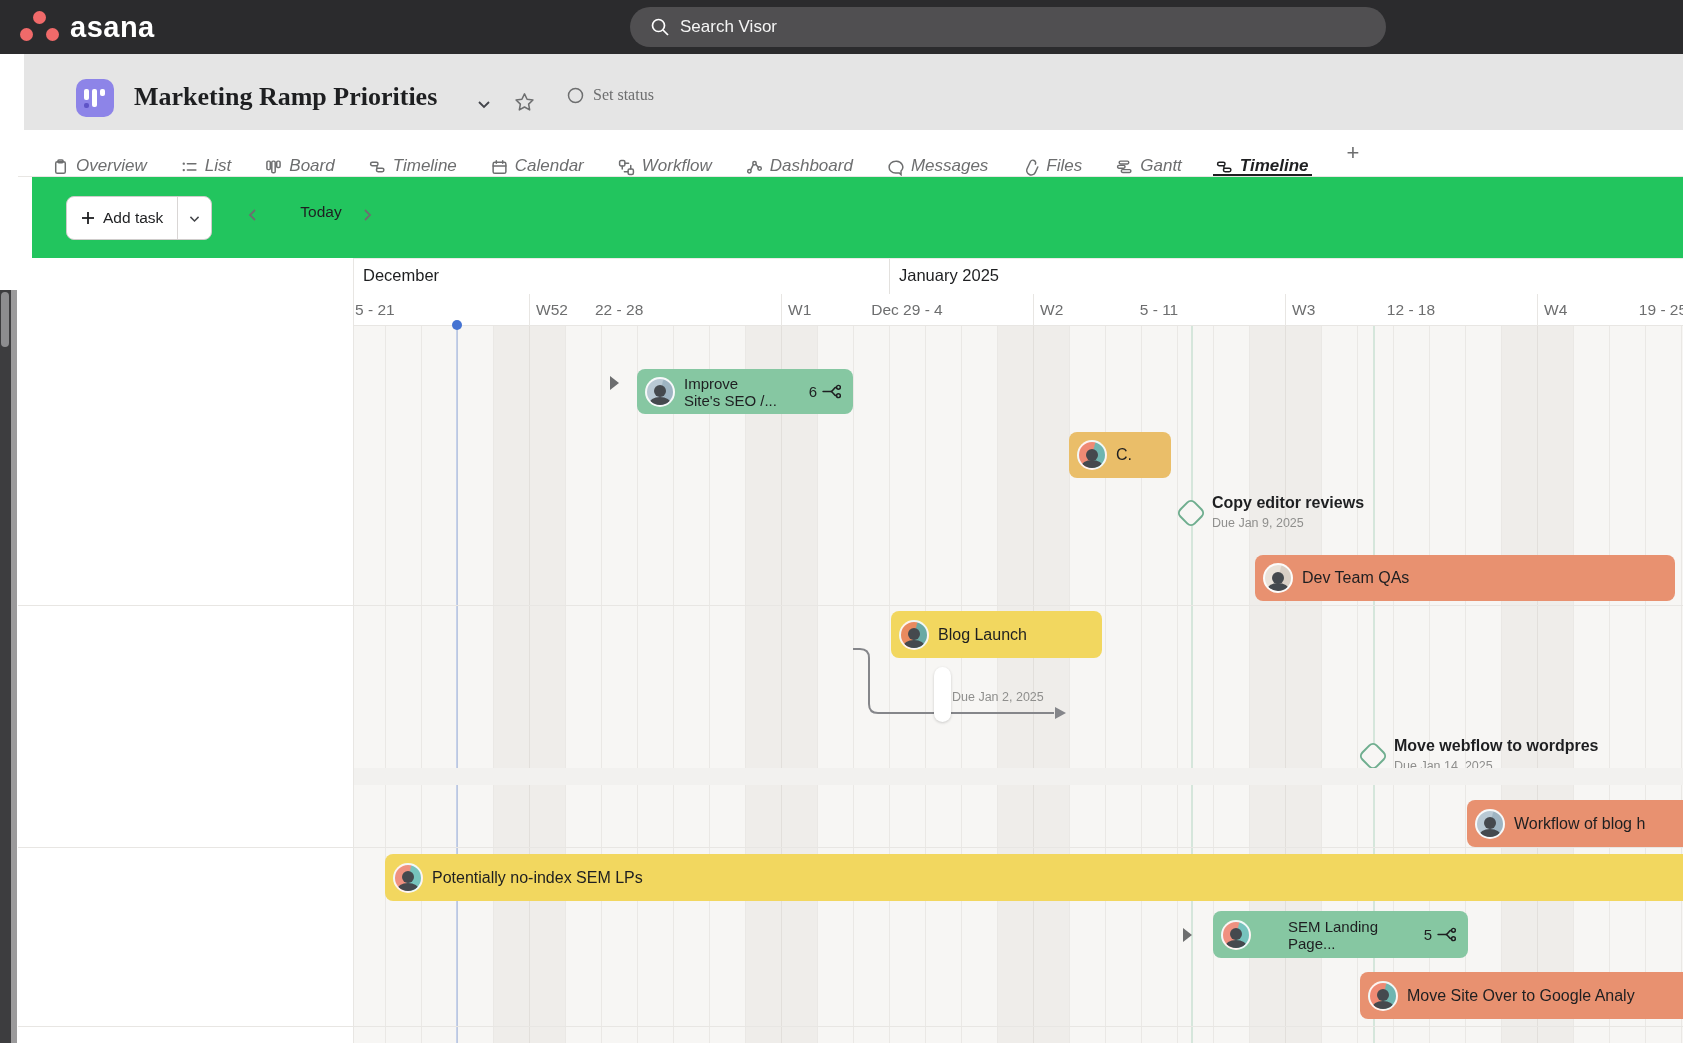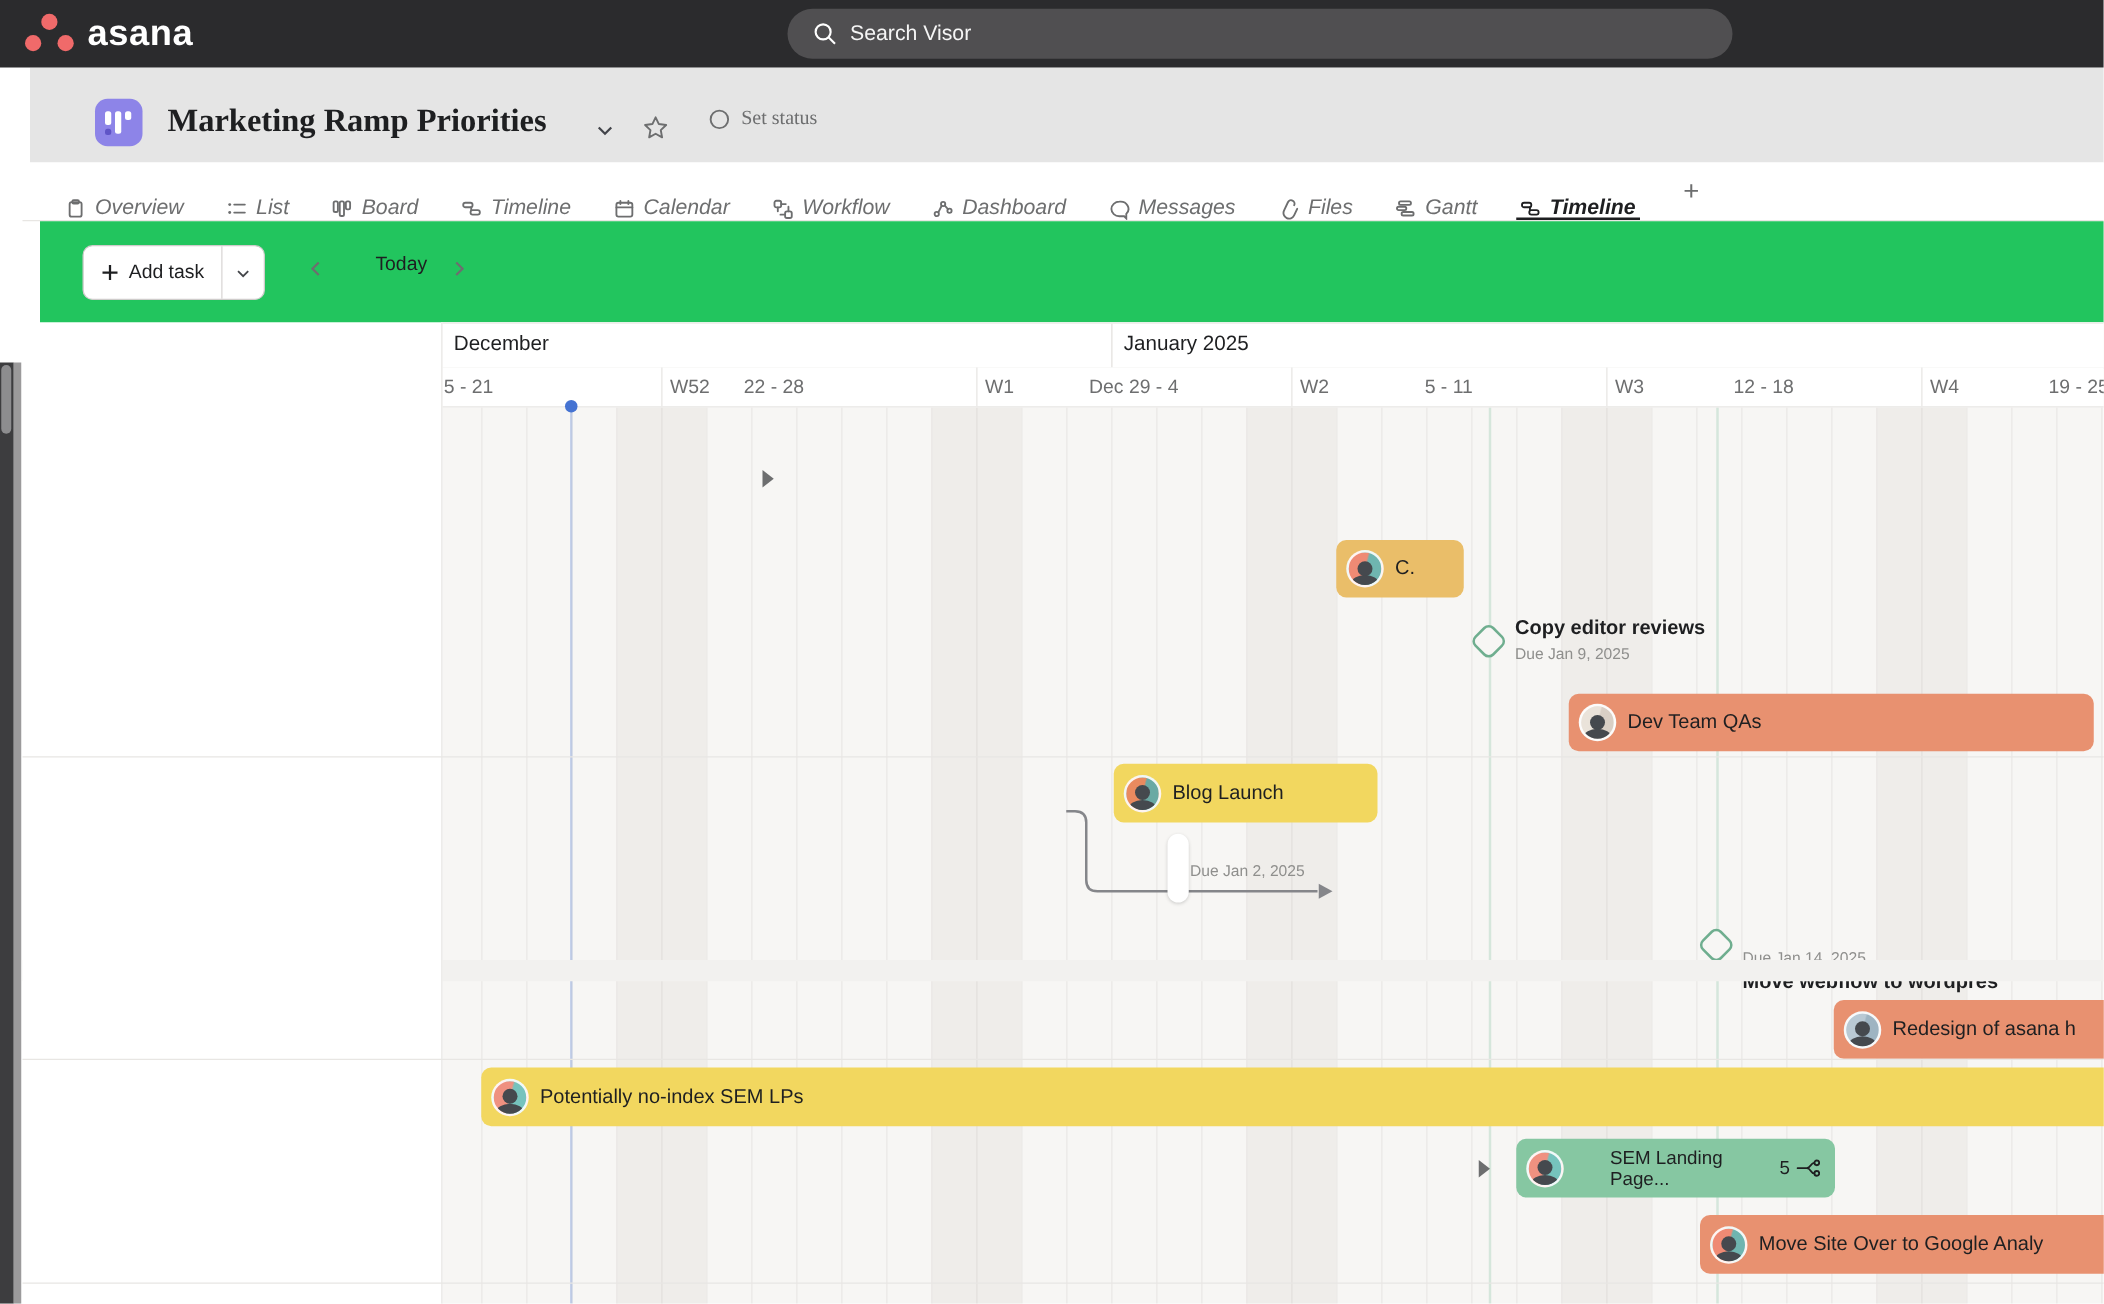--- a/index.html
+++ b/index.html
@@ -336,20 +336,35 @@
           <div class="sec-tri"></div>
           <div class="sec-name">Complete</div>
         </div>
         <div style="position: absolute; left: 0px; top: 258px;">
           <svg class="depsvg" width="1683" height="785" style="position: absolute; left: 0px; top: -258px;">
             <path d="M853,391 L860,391 Q869,391 869,400 L869,446 Q869,455 878,455 L1054,455" fill="none" stroke="#85868a" stroke-width="2" stroke-linejoin="round"></path>
             <polygon points="1055,449 1066,455 1055,461" fill="#85868a"></polygon>
           </svg>
         </div>
         <div class="exp-tri" style="left: 610px; top: 118px;"></div>
+        <div class="bar" style="left: 637px; top: 111px; width: 216px; height: 45px; background: rgb(134, 199, 162);">
+          <div class="avatar" style="background: linear-gradient(105deg, rgb(185, 201, 212) 48%, rgb(158, 180, 194) 52%);"></div>
+          <div class="bar-text two">
+            <div>Improve</div>
+            <div>Site's SEO /...</div>
+          </div>
+          <div class="bar-badge">
+            <span>6</span>
+            <svg width="19" height="19" viewBox="0 0 18 14" fill="none" stroke="#1e1f21" stroke-width="1.4" stroke-linecap="round">
+              <path d="M1,7 H8 M8,7 C11,7 11,3 13.5,3 M8,7 C11,7 11,11 13.5,11"></path>
+              <circle cx="15.6" cy="3" r="1.8"></circle>
+              <circle cx="15.6" cy="11" r="1.8"></circle>
+            </svg>
+          </div>
+        </div>
         <div class="bar" style="left: 1069px; top: 174px; width: 102px; height: 46px; background: rgb(234, 190, 105);">
           <div class="avatar" style="background: linear-gradient(105deg, rgb(239, 138, 116) 48%, rgb(111, 181, 176) 52%);"></div>
           <div class="bar-text">
             <div>C.</div>
           </div>
         </div>
         <div class="bar" style="left: 1255px; top: 297px; width: 420px; height: 46px; background: rgb(232, 145, 112);">
           <div class="avatar" style="background: linear-gradient(105deg, rgb(234, 227, 218) 48%, rgb(217, 207, 197) 52%);"></div>
           <div class="bar-text">
             <div>Dev Team QAs</div>
@@ -359,21 +374,21 @@
           <div class="avatar" style="background: linear-gradient(105deg, rgb(233, 138, 95) 48%, rgb(106, 169, 164) 52%);"></div>
           <div class="bar-text">
             <div>Blog Launch</div>
           </div>
         </div>
         <div class="pill" style="left: 934px; top: 409px;"></div>
         <div class="duefloat" style="left: 952px; top: 432px;">Due Jan 2, 2025</div>
         <div class="bar" style="left: 1467px; top: 542px; width: 230px; height: 47px; background: rgb(232, 145, 112);">
           <div class="avatar" style="background: linear-gradient(105deg, rgb(185, 201, 212) 48%, rgb(158, 180, 194) 52%);"></div>
           <div class="bar-text">
-            <div>Redesign of asana h</div>
+            <div>Workflow of blog h</div>
           </div>
         </div>
         <div class="bar" style="left: 385px; top: 596px; width: 1312px; height: 47px; background: rgb(242, 215, 95);">
           <div class="avatar" style="background: linear-gradient(105deg, rgb(239, 145, 128) 48%, rgb(118, 195, 189) 52%);"></div>
           <div class="bar-text">
             <div>Potentially no-index SEM LPs</div>
           </div>
         </div>
         <div class="exp-tri" style="left: 1183px; top: 670px;"></div>
         <div class="bar" style="left: 1213px; top: 653px; width: 255px; height: 47px; background: rgb(134, 199, 162); gap: 28px;">
@@ -394,21 +409,21 @@
         <div class="bar" style="left: 1360px; top: 714px; width: 337px; height: 47px; background: rgb(232, 145, 112);">
           <div class="avatar" style="background: linear-gradient(105deg, rgb(239, 138, 116) 48%, rgb(111, 181, 176) 52%);"></div>
           <div class="bar-text">
             <div>Move Site Over to Google Analy</div>
           </div>
         </div>
         <div class="ms-diamond" style="left: 1180px; top: 244px;"></div>
         <div class="ms-title" style="left: 1212px; top: 236px;">Copy editor reviews</div>
         <div class="ms-due" style="left: 1212px; top: 258px;">Due Jan 9, 2025</div>
         <div class="ms-diamond" style="left: 1362px; top: 487px;"></div>
-        <div class="ms-title" style="left: 1394px; top: 479px; margin-top: 40px;">Move webflow to wordpres</div>
+        <div class="ms-title" style="left: 1394px; top: 479px;">Move webflow to wordpres</div>
         <div class="ms-due" style="left: 1394px; top: 501px;">Due Jan 14, 2025</div>
       </div>
   </div>
 
   <div class="bottomband"></div>
   <div class="rail-dark"></div>
   <div class="rail-gray"></div>
   <div class="rail-thumb"></div>
 <div class="hdiv" style="top: 605px;"></div>
     <div class="hdiv" style="top: 847px;"></div>

